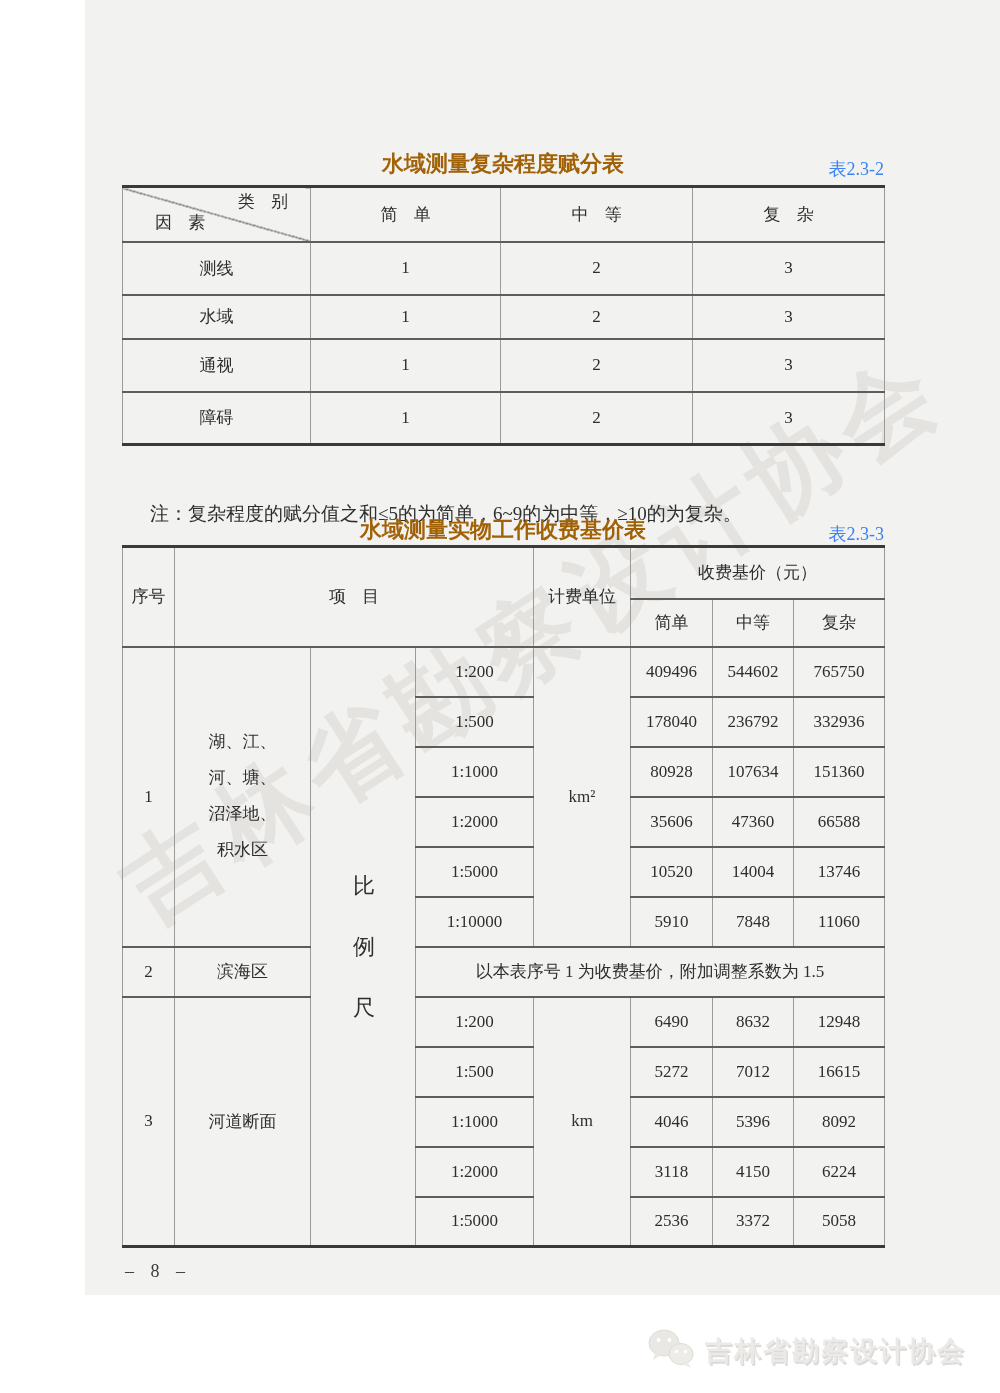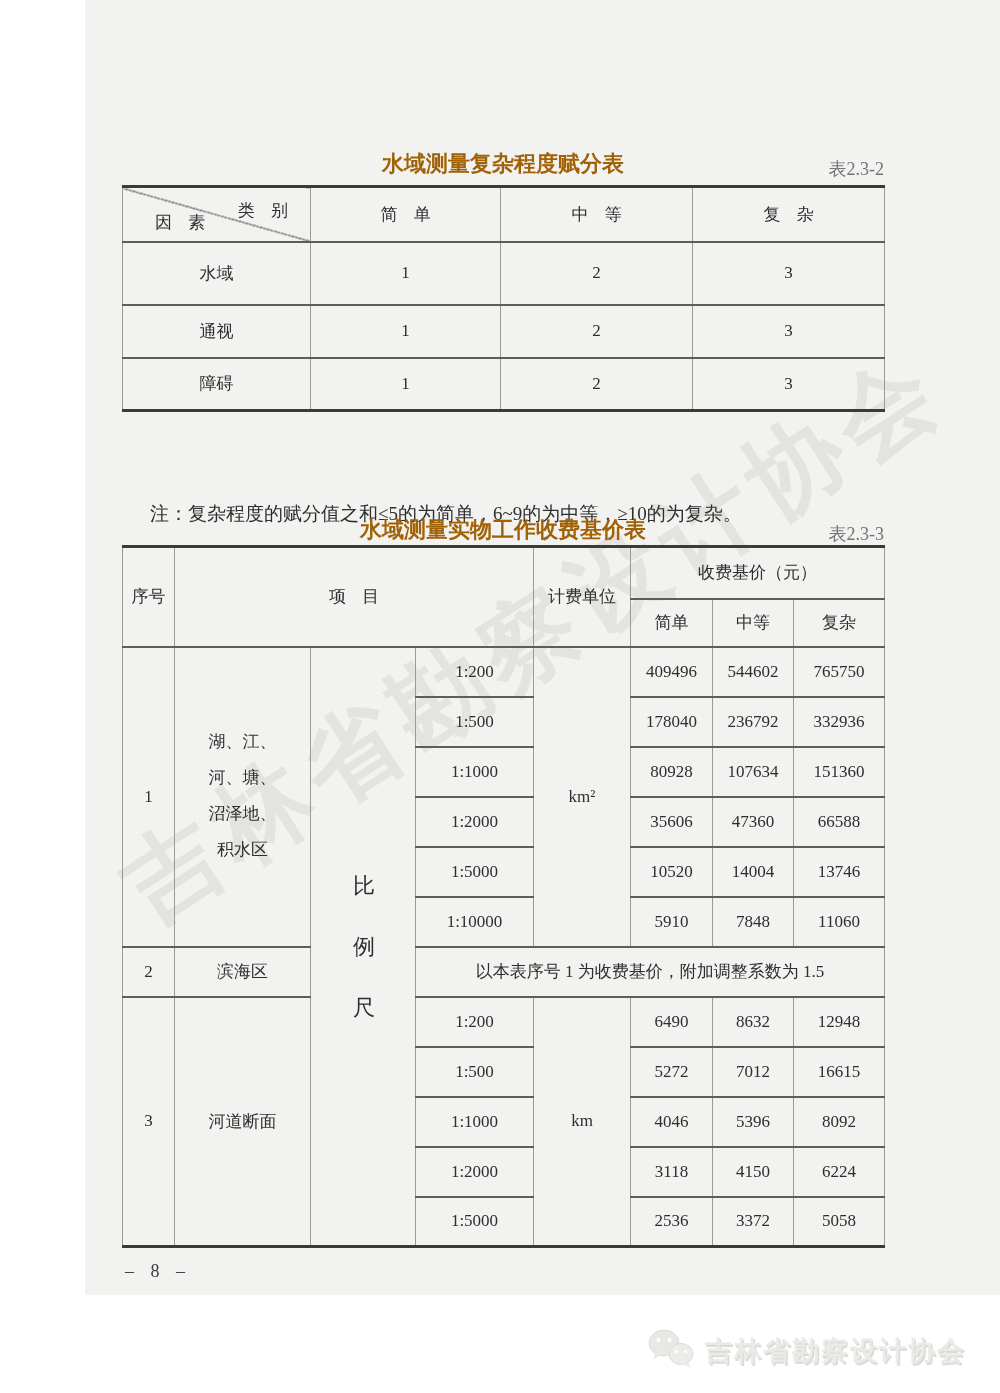--- a/index.html
+++ b/index.html
@@ -10,39 +10,39 @@
   
   .watermark{position:absolute;left:60px;top:592px;width:900px;height:120px;line-height:120px;
              text-align:center;transform:rotate(-33deg);font-family:"Liberation Sans",sans-serif;
              font-weight:700;font-size:96px;letter-spacing:10px;white-space:nowrap;
              color:rgba(145,143,137,0.15);pointer-events:none;}
 
   .title{position:absolute;left:122px;width:762px;text-align:center;
          font-family:"Liberation Sans",sans-serif;font-weight:700;font-size:22px;color:#a16207;}
   .title1{top:149px;}
   .title2{top:515px;}
-  .tbl-no{position:absolute;right:116px;font-size:18px;color:#737373;}
+  .tbl-no{position:absolute;right:116px;font-size:18px;color:#3b82f6;}
   .no1{top:157px;}
   .no2{top:522px;}
 
   table{border-collapse:collapse;table-layout:fixed;position:absolute;left:122px;
         font-family:"Liberation Serif",serif;color:#2e2e2e;}
   td{border-left:1px solid #9a9a98;border-right:1px solid #9a9a98;
      border-top:2px solid #5d5d5b;border-bottom:2px solid #5d5d5b;
      text-align:center;vertical-align:middle;font-size:17px;padding:0;}
   table.t1,table.t2{border-top:3px solid #3a3a38;border-bottom:3px solid #3a3a38;}
   .t1{top:185px;width:762px;}
   .t2{top:545px;width:762px;}
 
   .spaced{word-spacing:12px;}
   .diag-cell{position:relative;
      background-image:linear-gradient(to top right,
         transparent calc(50% - 0.8px), #8e8e8c calc(50% - 0.8px),
         #8e8e8c calc(50% + 0.8px), transparent calc(50% + 0.8px));}
-  .diag-tr{position:absolute;top:11px;right:22px;word-spacing:12px;}
+  .diag-tr{position:absolute;top:2px;right:22px;word-spacing:12px;}
   .diag-bl{position:absolute;bottom:7px;left:32px;word-spacing:12px;}
 
   .note{position:absolute;left:150px;top:457px;font-size:19px;color:#2e2e2e;margin-top:44px;}
 
   .vert{width:20px;margin:0 auto;line-height:61px;word-break:break-all;font-size:22px;}
   .name-lines div{line-height:36px;font-size:17px;font-family:Liberation Mono, monospace;}
   .unit-cell{font-size:17px;}
 
   .page-num{position:absolute;left:125px;top:1261px;font-size:18px;letter-spacing:6px;color:#3a3a3a;}
 
@@ -70,21 +70,27 @@
   <tbody>
       <tr style="height:55px">
     <td class="diag-cell">
       <span class="diag-tr">类 别</span>
       <span class="diag-bl">因 素</span>
     </td>
     <td class="spaced">简 单</td>
     <td class="spaced">中 等</td>
     <td class="spaced">复 杂</td>
   </tr>
-  <tr style="height:63px">
+  <tr style="height:53px">
+    <td>测线</td>
+    <td>1</td>
+    <td>2</td>
+    <td>3</td>
+  </tr>
+  <tr style="height:44px">
     <td>水域</td>
     <td>1</td>
     <td>2</td>
     <td>3</td>
   </tr>
   <tr style="height:53px">
     <td>通视</td>
     <td>1</td>
     <td>2</td>
     <td>3</td>

